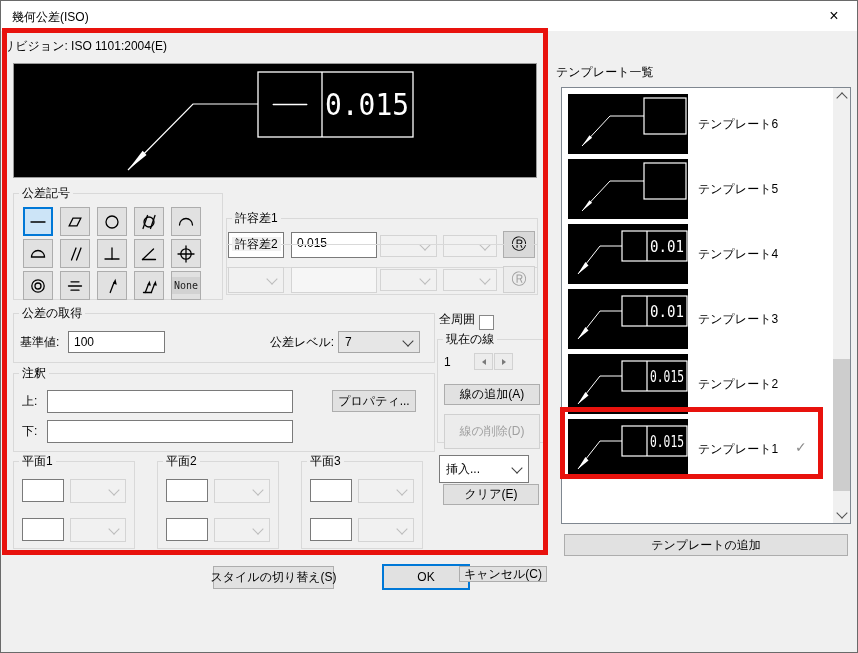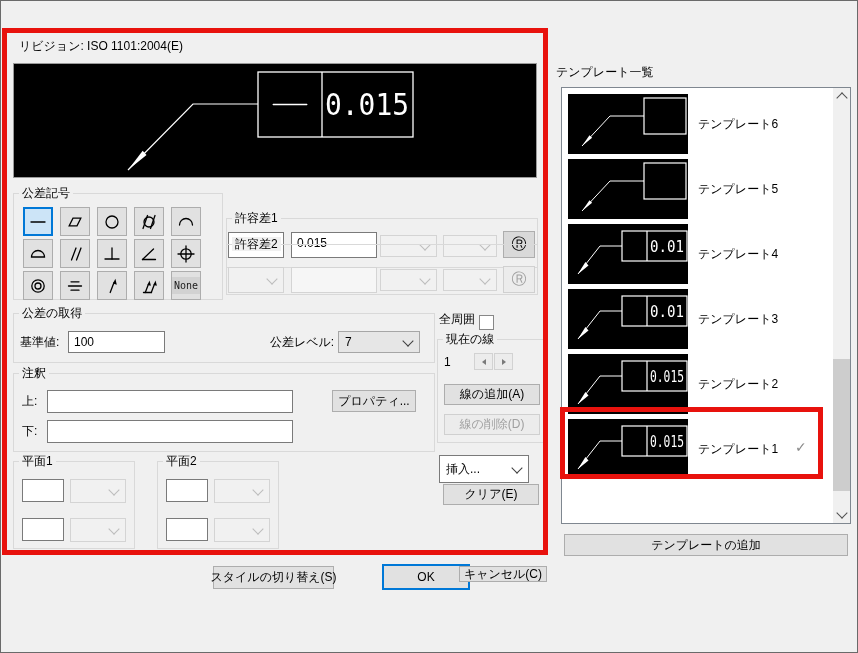--- a/index.html
+++ b/index.html
@@ -41,22 +41,28 @@
   #sthumb{position:absolute;left:0;top:271px;width:17px;height:132px;background:#cdcdcd;}
   .hl{position:absolute;border:5px solid #e8120d;box-sizing:border-box;pointer-events:none;z-index:50;}
   .rbtn{font-size:15px;background:#d9d9d9;}
   .nonetxt{font-family:"DejaVu Sans Mono",monospace;font-size:10px;background:#d2d2d2;padding:3px 2px;color:#1a1a1a;}
 </style>
 </head>
 <body>
 
 <div id="dialog">
 
-
-  <span class="lbl" style="left:18px;top:37px;">リビジョン: ISO 1101:2004(E)</span>
+  <div id="titlebar">
+    <span id="title">幾何公差(ISO)</span>
+    <div id="closebtn">
+        <span>×</span>
+      </div>
+  </div>
+
+  <span class="lbl" style="left:2px;top:37px;">リビジョン: ISO 1101:2004(E)</span>
 
   <div id="preview">
       <svg width="522" height="113" viewBox="0 0 522 113" style="color:#fff;display:block;">
         <rect x="0" y="0" width="522" height="113" fill="#000000"></rect>
         <rect x="244" y="8" width="155" height="65" fill="none" stroke="#fff" stroke-width="1.3"></rect>
         <path d="M308 8V73" stroke="#fff" stroke-width="1.3"></path>
         <g transform="translate(252,16.5) scale(2.4)">
           <path d="M3 10H17" fill="none" stroke="currentColor" stroke-width="0.55" stroke-linecap="round"></path>
         </g>
         <polyline points="114,106 179,40 244,40" fill="none" stroke="#fff" stroke-width="1.2"></polyline>
@@ -257,35 +263,46 @@
     <span class="glabel">平面2</span>
     <div class="tb" style="left:8px;top:17px;width:42px;height:23px;"></div>
     <div class="combo dis" style="left:56px;top:17px;width:56px;height:24px;">
         <span class="chev"></span>
       </div>
     <div class="tb" style="left:8px;top:56px;width:42px;height:23px;"></div>
     <div class="combo dis" style="left:56px;top:56px;width:56px;height:24px;">
         <span class="chev"></span>
       </div>
   </div>
+  <div class="group" style="left:300px;top:460px;width:122px;height:88px;">
+    <span class="glabel">平面3</span>
+    <div class="tb" style="left:8px;top:17px;width:42px;height:23px;"></div>
+    <div class="combo dis" style="left:56px;top:17px;width:56px;height:24px;">
+        <span class="chev"></span>
+      </div>
+    <div class="tb" style="left:8px;top:56px;width:42px;height:23px;"></div>
+    <div class="combo dis" style="left:56px;top:56px;width:56px;height:24px;">
+        <span class="chev"></span>
+      </div>
+  </div>
 
   <span class="lbl" style="left:438px;top:310px;">全周囲</span>
   <div class="cb" style="left:478px;top:314px;"></div>
 
   <div class="group" style="left:436px;top:338px;width:109px;height:104px;">
     <span class="glabel">現在の線</span>
     <span class="lbl" style="left:6px;top:15px;">1</span>
     <div class="spin" style="left:36px;top:13px;">
         <span class="tri-l"></span>
       </div>
     <div class="spin" style="left:56px;top:13px;">
         <span class="tri-r"></span>
       </div>
     <div class="btn" style="left:6px;top:44px;width:96px;height:21px;">線の追加(A)</div>
-    <div class="btn dis" style="left:6px;top:74px;width:96px;height:21px;">線の削除(D)</div>
+    <div class="btn dis" style="left:6px;top:74px;width:96px;height:35px;">線の削除(D)</div>
   </div>
 
   <div class="combo" style="left:438px;top:454px;width:90px;height:28px;">
     <span class="cval">挿入...</span>
     <span class="chev"></span>
   </div>
   <div class="btn" style="left:442px;top:483px;width:96px;height:21px;">クリア(E)</div>
 
   <span class="lbl" style="left:555px;top:63px;">テンプレート一覧</span>
   <div id="tpllist">

